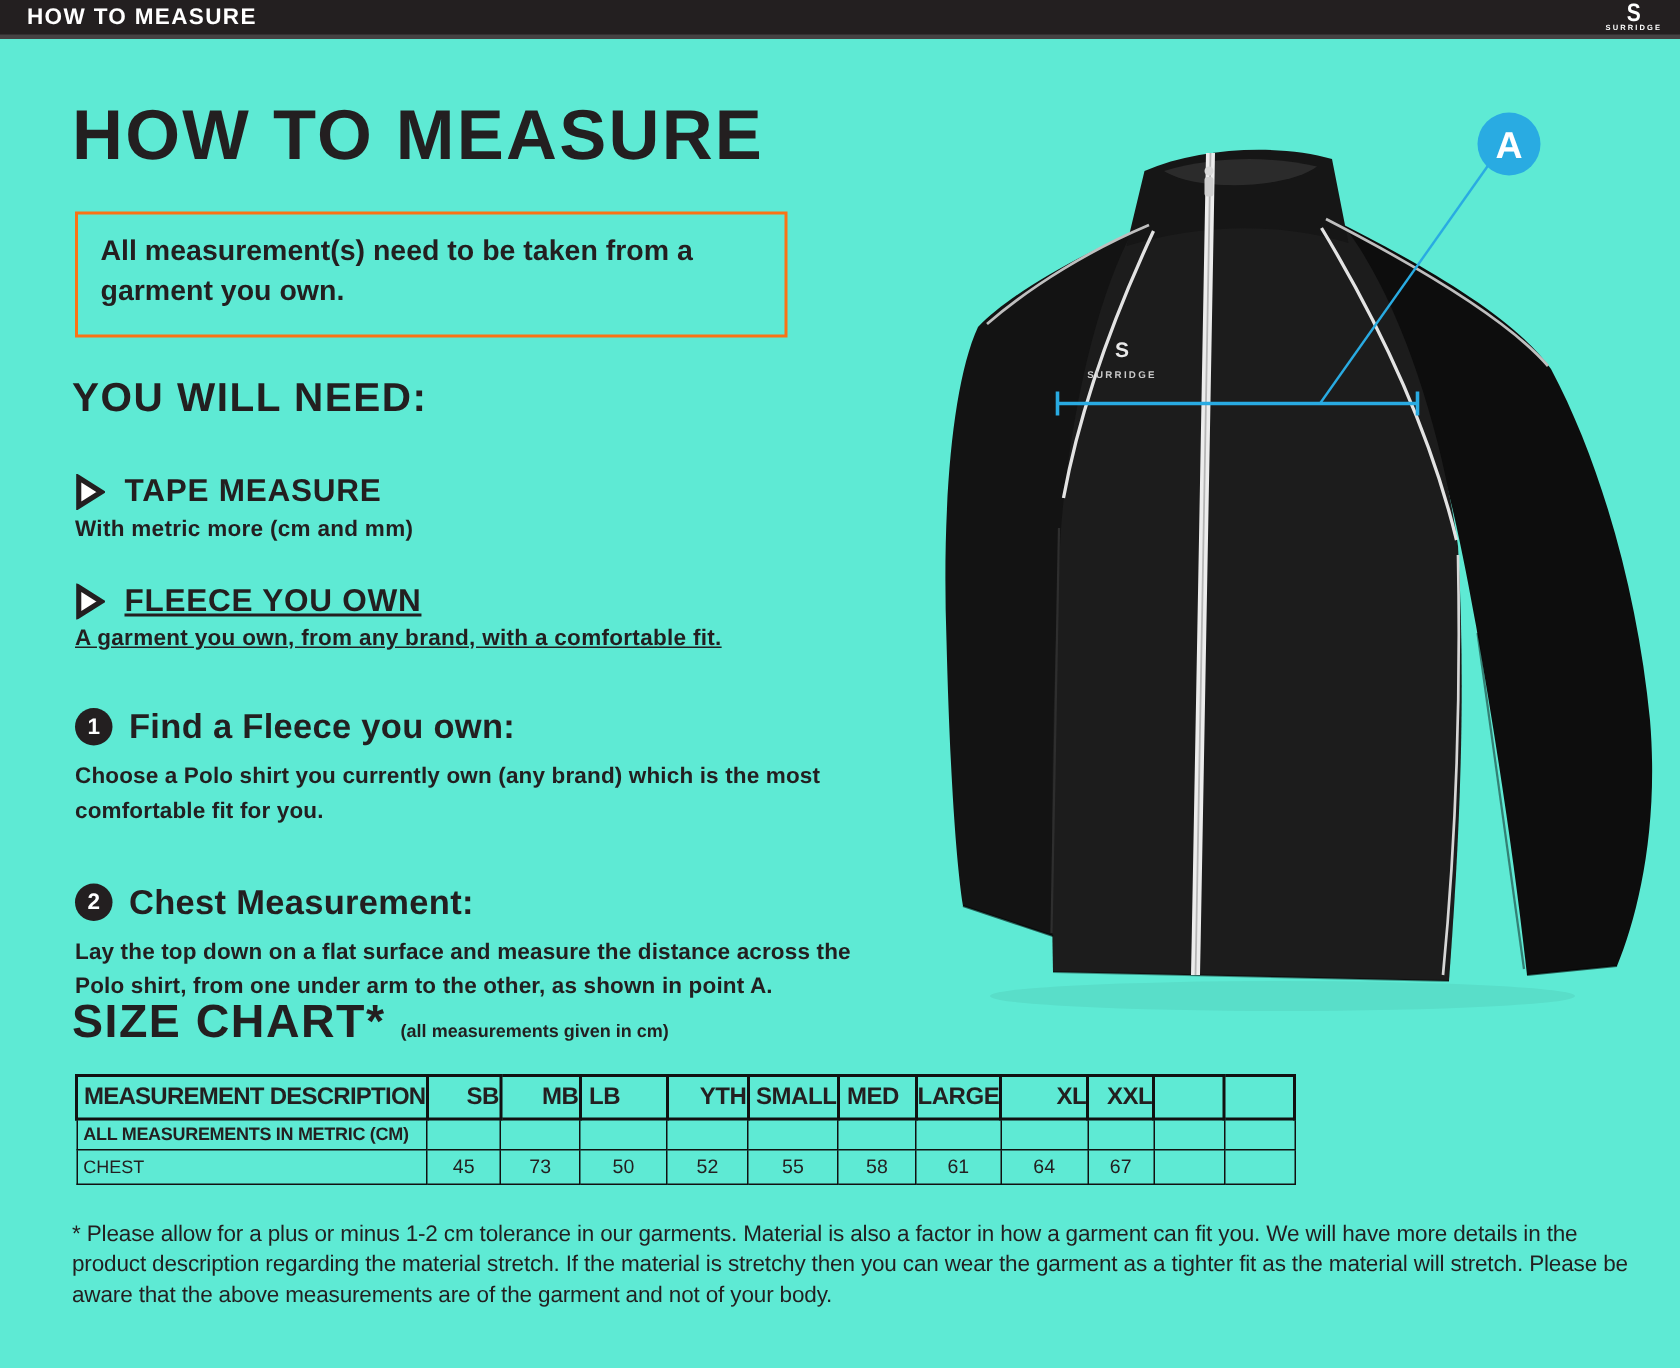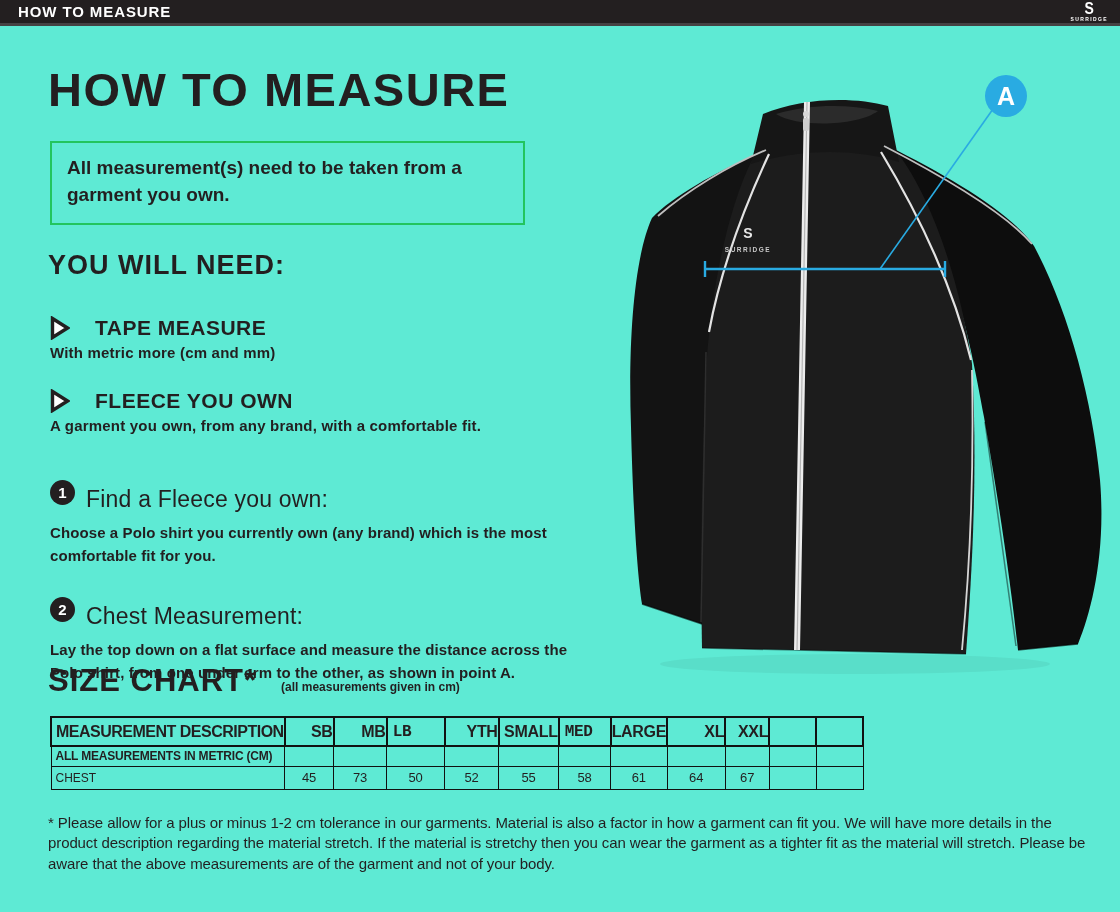--- a/index.html
+++ b/index.html
@@ -11,47 +11,47 @@
   .topbar { position:absolute; left:0; top:0; width:1120px; height:26px;
             background:#231f20; border-bottom:3px solid #454243;
             display:flex; align-items:center; }
   .topbar-title { color:#fff; font-weight:700; font-size:15px; letter-spacing:0.9px; padding-left:18px; }
   .brandmark { position:absolute; right:12px; top:1px; display:flex; flex-direction:column; align-items:center; line-height:1; }
   .brandmark .s-glyph { color:#fff; font-weight:900; font-size:14px; transform:scaleY(1.2); }
   .brandmark .s-name { color:#fff; font-size:5px; font-weight:700; letter-spacing:1.4px; margin-top:2px; }
 
   
   .h1 { position:absolute; left:48px; top:62px; margin:0; font-size:47px; font-weight:700; letter-spacing:1.5px; }
-  .notice { position:absolute; left:50px; top:141px; width:475px; border:2px solid #22c55e;
+  .notice { position:absolute; left:50px; top:141px; width:475px; border:2px solid #f97316;
             padding:12px 15px 14px 15px; font-size:19px; font-weight:700; line-height:1.42; }
   .ywn { position:absolute; left:48px; top:250px; font-size:27px; font-weight:700; letter-spacing:1px; }
 
   .need-item { position:absolute; left:50px; }
-  .need-head { display:flex; align-items:center; gap:25px; }
+  .need-head { display:flex; align-items:center; gap:13px; }
   .need-title { font-size:21px; font-weight:700; letter-spacing:0.5px; }
   .need-desc { font-size:15px; font-weight:700; margin-top:4px; letter-spacing:0.2px; }
   .tri-icon { flex:0 0 auto; display:block; }
 
   .step-item { position:absolute; left:50px; }
   .step-head { display:flex; align-items:center; gap:11px; }
   .step-badge { width:25px; height:25px; border-radius:50%; background:#231f20; color:#fff;
                 font-size:15px; font-weight:700; display:flex; align-items:center; justify-content:center; }
-  .step-title { font-size:23px; font-weight:400; letter-spacing:0.2px;margin-top:15px; }
+  .step-title { font-size:23px; font-weight:700; letter-spacing:0.2px; }
   .step-desc { margin-top:9px; width:548px; font-size:15px; font-weight:700; line-height:1.5; letter-spacing:0.1px; }
 
-  .sc-head { position:absolute; left:48px; top:663px; display:flex; align-items:flex-end; gap:24px; }
+  .sc-head { position:absolute; left:48px; top:663px; display:flex; align-items:flex-end; gap:10px; }
   .sc-title { font-size:31px; font-weight:700; letter-spacing:1px; }
   .sc-sub { font-size:12px; font-weight:700; padding-bottom:5px; }
 
   
   table.sizes { position:absolute; left:50px; top:716px; border-collapse:collapse; table-layout:fixed; }
   table.sizes th, table.sizes td { border:1.5px solid #111; padding:0; overflow:hidden; white-space:nowrap; }
   table.sizes th { border-width:2px; height:29px; font-size:16px; font-weight:700; letter-spacing:-0.3px; text-align:right; }
   table.sizes th.desc { text-align:left; padding-left:4px; font-size:16px; letter-spacing:-0.5px; }
-  table.sizes th.left { text-align:left; padding-left:5px;font-family:Liberation Mono, monospace; }
+  table.sizes th.left { text-align:left; padding-left:5px; }
   table.sizes tr.metric td { height:20px; font-size:12px; font-weight:700; letter-spacing:-0.2px; }
   table.sizes tr.metric td.desc { text-align:left; padding-left:4px; }
   table.sizes tr.values td { height:23px; font-size:13px; font-weight:400; text-align:center; }
   table.sizes tr.values td.desc { text-align:left; padding-left:4px; font-size:12px; }
 
   .footnote { position:absolute; left:48px; top:813px; width:1044px; font-size:15px; font-weight:400;
               line-height:1.36; letter-spacing:-0.1px; color:#231f20; }
 
   .jacket-wrap { position:absolute; left:620px; top:52px; width:500px; height:630px; }
 </style>
@@ -79,21 +79,21 @@
   <div class="need-item" style="top:316px;">
     <div class="need-head">
       <svg class="tri-icon" width="20" height="24" viewBox="0 0 20 24">
         <polygon points="2.5,2.5 17.5,12 2.5,21.5" fill="#ffffff" stroke="#231f20" stroke-width="3.4" stroke-linejoin="miter"></polygon>
       </svg>
       <span class="need-title">TAPE MEASURE</span>
     </div>
     <div class="need-desc">With metric more (cm and mm)</div>
   </div>
 
-  <div class="need-item" style="top:389px;">
+  <div class="need-item" style="top:389px;text-decoration:underline;">
     <div class="need-head">
       <svg class="tri-icon" width="20" height="24" viewBox="0 0 20 24">
         <polygon points="2.5,2.5 17.5,12 2.5,21.5" fill="#ffffff" stroke="#231f20" stroke-width="3.4" stroke-linejoin="miter"></polygon>
       </svg>
       <span class="need-title">FLEECE YOU OWN</span>
     </div>
     <div class="need-desc">A garment you own, from any brand, with a comfortable fit.</div>
   </div>
 
   <div class="step-item" style="top:471px;">

